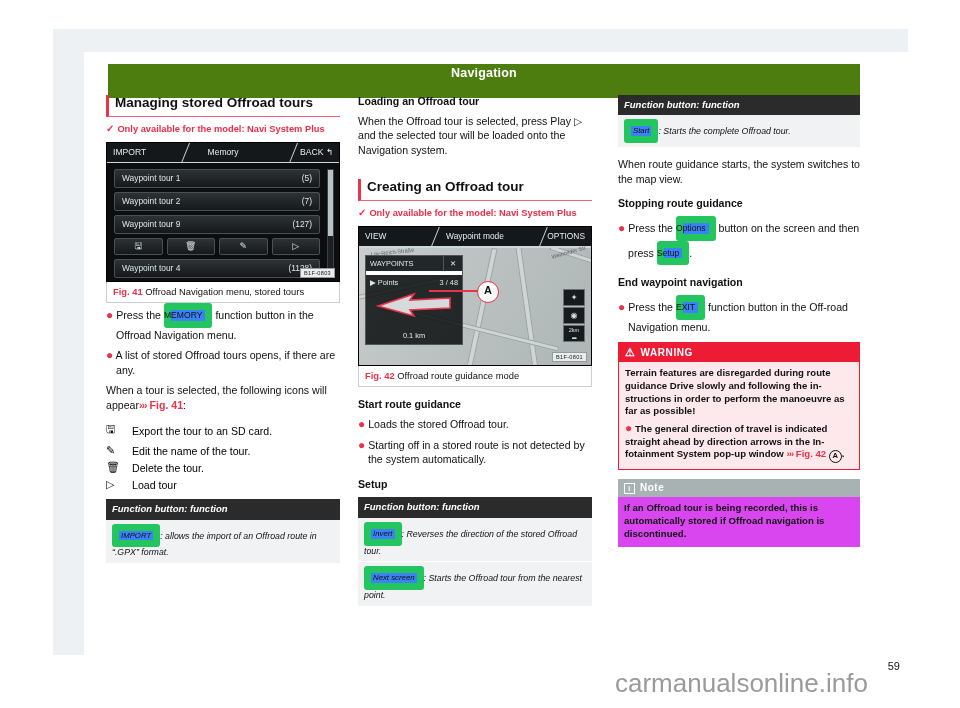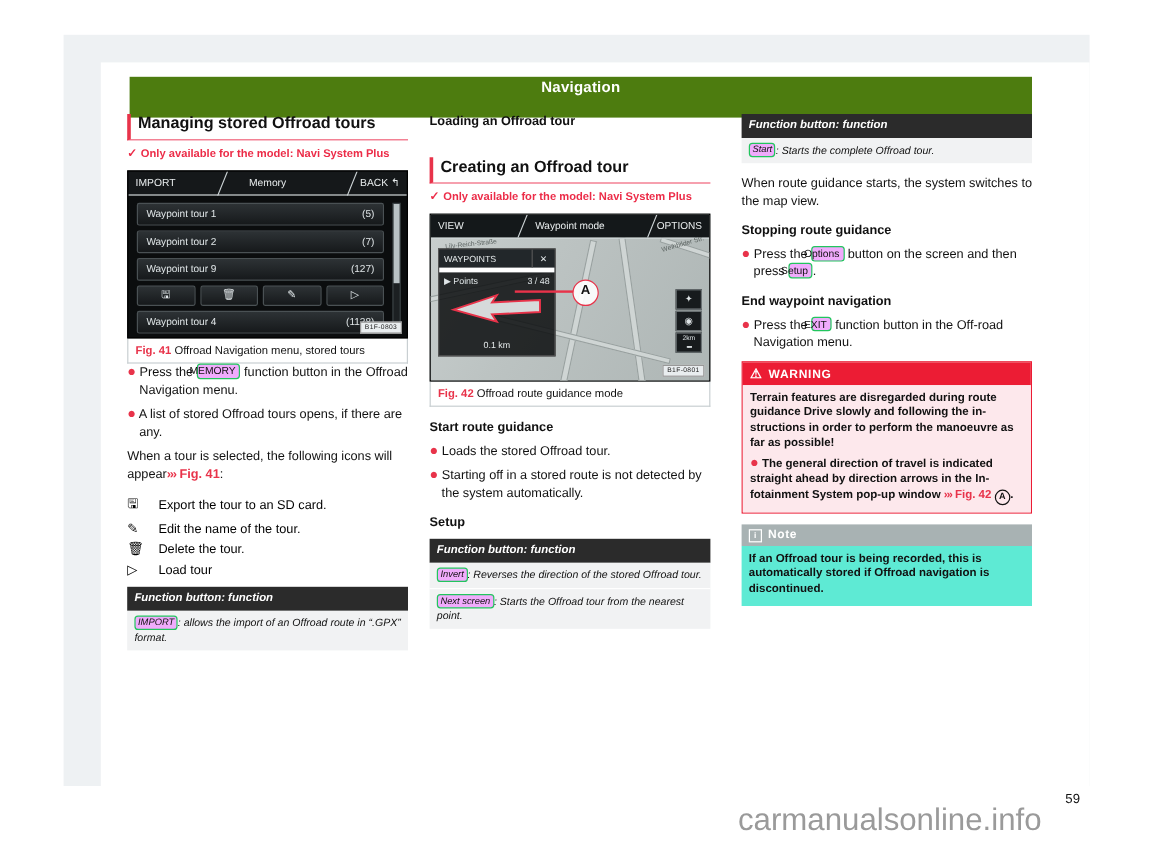--- a/index.html
+++ b/index.html
@@ -57,23 +57,23 @@
   p.bullet{
     font-size:10.6px;color:#111;margin:0 0 6px 0;line-height:1.37;
     padding-left:10px;text-indent:-10px;
   }
   .dot{color:#e8334a;font-size:12px;line-height:0;}
   .ref{color:#e8334a;font-weight:bold;}
   .chev{color:#e8334a;font-weight:bold;letter-spacing:-1px;}
 
   
   .key{
-    display:inline-block;border:1px solid #22c55e;border-radius:3px;
+    display:inline-block;border:7px solid #22c55e;border-radius:3px;
     padding:0px 3px;font-size:8.6px;line-height:1.25;
-    background:#f0abfc;color:#111;vertical-align:1px;white-space:nowrap;
+    background:#3b82f6;color:#111;vertical-align:1px;white-space:nowrap;
   }
   .key-sm{font-size:7.8px;padding:0 2px;}
 
   
   .fig{margin:0 0 0 0;}
   .screen{
     width:234px;height:140px;background:#0b0d0e;position:relative;
     border:1px solid #000;box-sizing:border-box;overflow:hidden;
   }
   .screen-top{
@@ -189,21 +189,21 @@
   
   .note{margin:8px 0 0 0;}
   .note-head{
     background:#a8b2b3;color:#fff;font-weight:bold;font-size:10px;
     padding:3px 6px;letter-spacing:.5px;
   }
   .note-head .ibox{
     display:inline-block;border:1.2px solid #fff;width:9px;height:9px;
     font-size:7px;line-height:9px;text-align:center;margin-right:5px;vertical-align:0px;
   }
-  .note-body{background:#5eead4;padding:5px 6px 7px 6px;}
+  .note-body{background:#d946ef;padding:5px 6px 7px 6px;}
   .note-body p{margin:0;font-size:9.6px;font-weight:bold;color:#111;line-height:1.32;}
 
   .pageno{
     position:absolute;right:60px;bottom:36px;
     font-size:11px;color:#111;font-weight:normal;
   }
   .watermark{
     position:absolute;left:615px;top:668px;
     font-size:26px;color:#9a9a9a;letter-spacing:0px;
     font-family:"Liberation Sans", sans-serif;
@@ -314,20 +314,21 @@
       <div class="tbl-body">
         <div class="tbl-row">
           <span class="key key-sm">IMPORT</span><span>: allows the import of an Offroad route in “.GPX” format.</span>
         </div>
       </div>
     </div>
   </div>
 
   <div class="col col-mid">
     <h3 class="sub" style="margin-top:0;">Loading an Offroad tour</h3>
+    <p class="body">When the Offroad tour is selected, press Play ▷ and the selected tour will be loaded onto the Navigation system.</p>
 
     <h2 class="sect" style="margin-top:22px;">Creating an Offroad tour</h2>
     <div class="avail">
       <span class="tick">✓</span><span>Only available for the model: Navi System Plus</span>
     </div>
 
     <div class="fig">
       <div class="map">
         <div class="map-bg"></div>
         <div class="mroad" style="left:-10px;top:58px;width:110px;height:3px;transform:rotate(-12deg);"></div>

